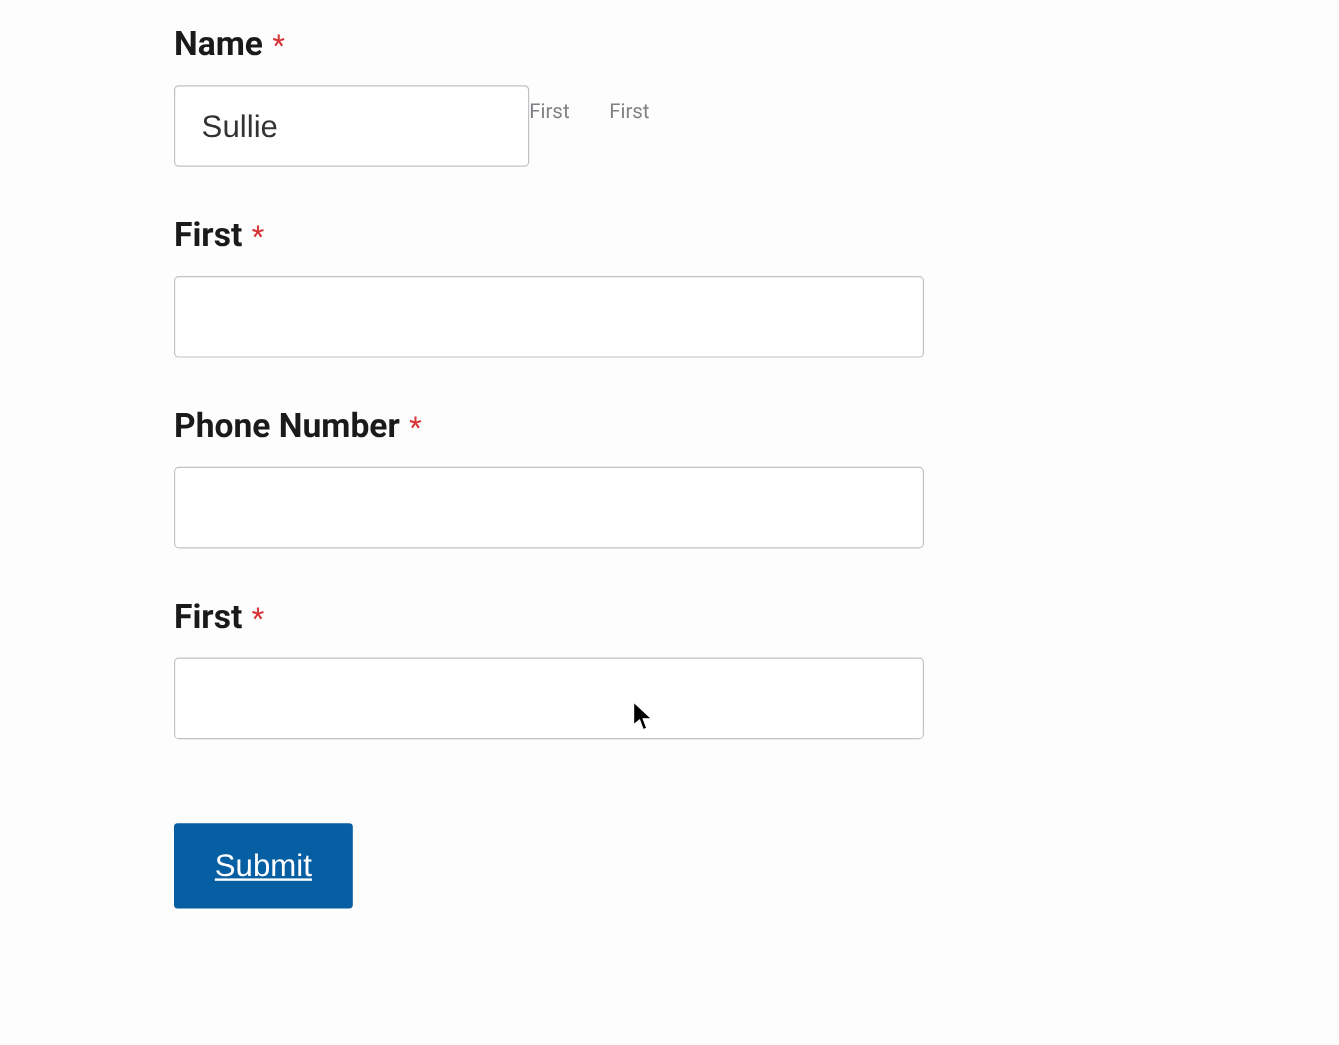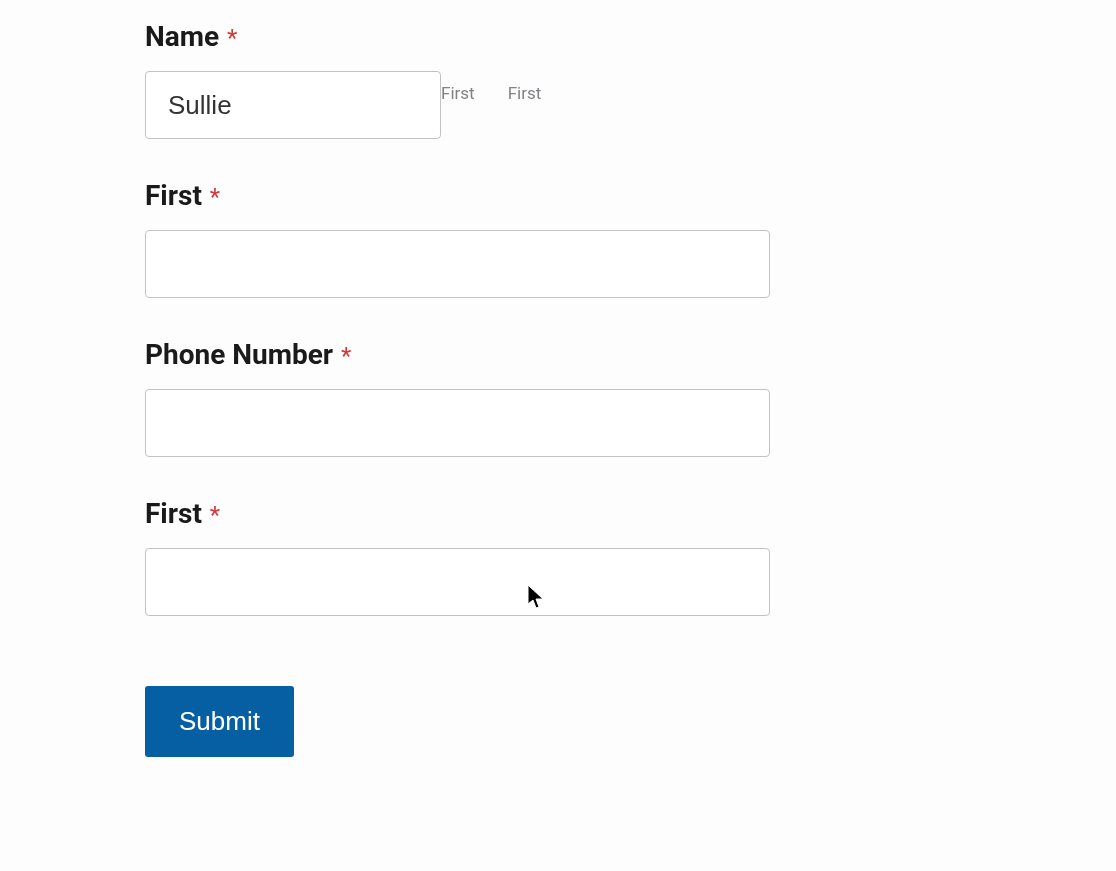--- a/index.html
+++ b/index.html
@@ -65,20 +65,21 @@
     .submit-btn {
       background: #065ea3;
       color: #fff;
       border: none;
       font-size: 26px;
       font-weight: 400;
       padding: 20px 34px;
       border-radius: 3px;
       cursor: pointer;
       margin-top: 30px;
+      text-decoration: underline;
     }
     .cursor {
       position: absolute;
       left: 527px;
       top: 584px;
       pointer-events: none;
     }
   </style>
 </head>
 <body>

